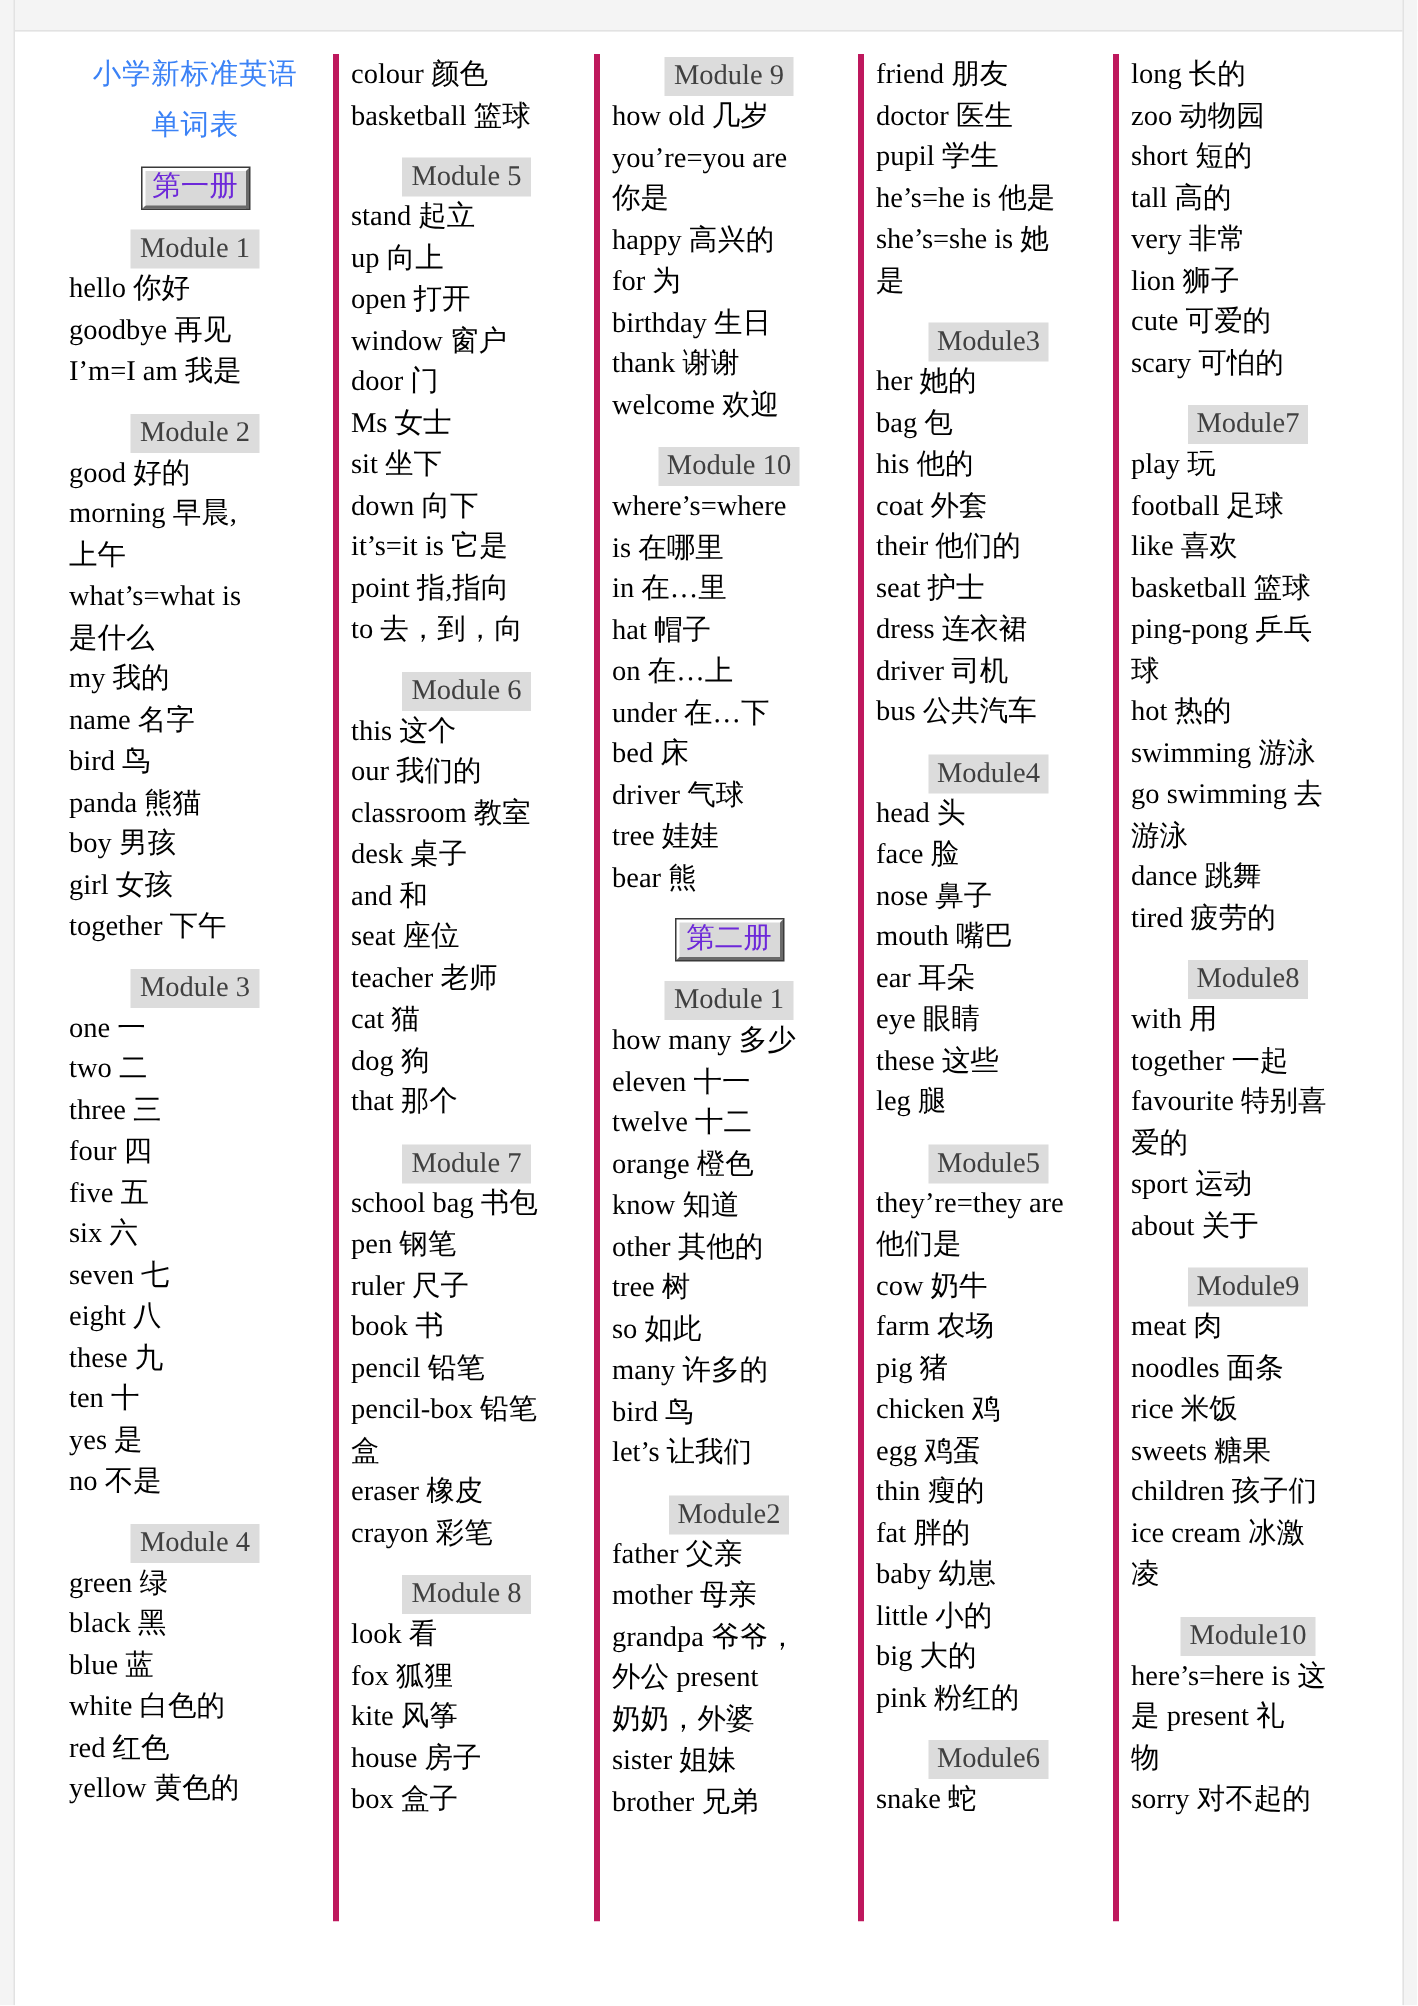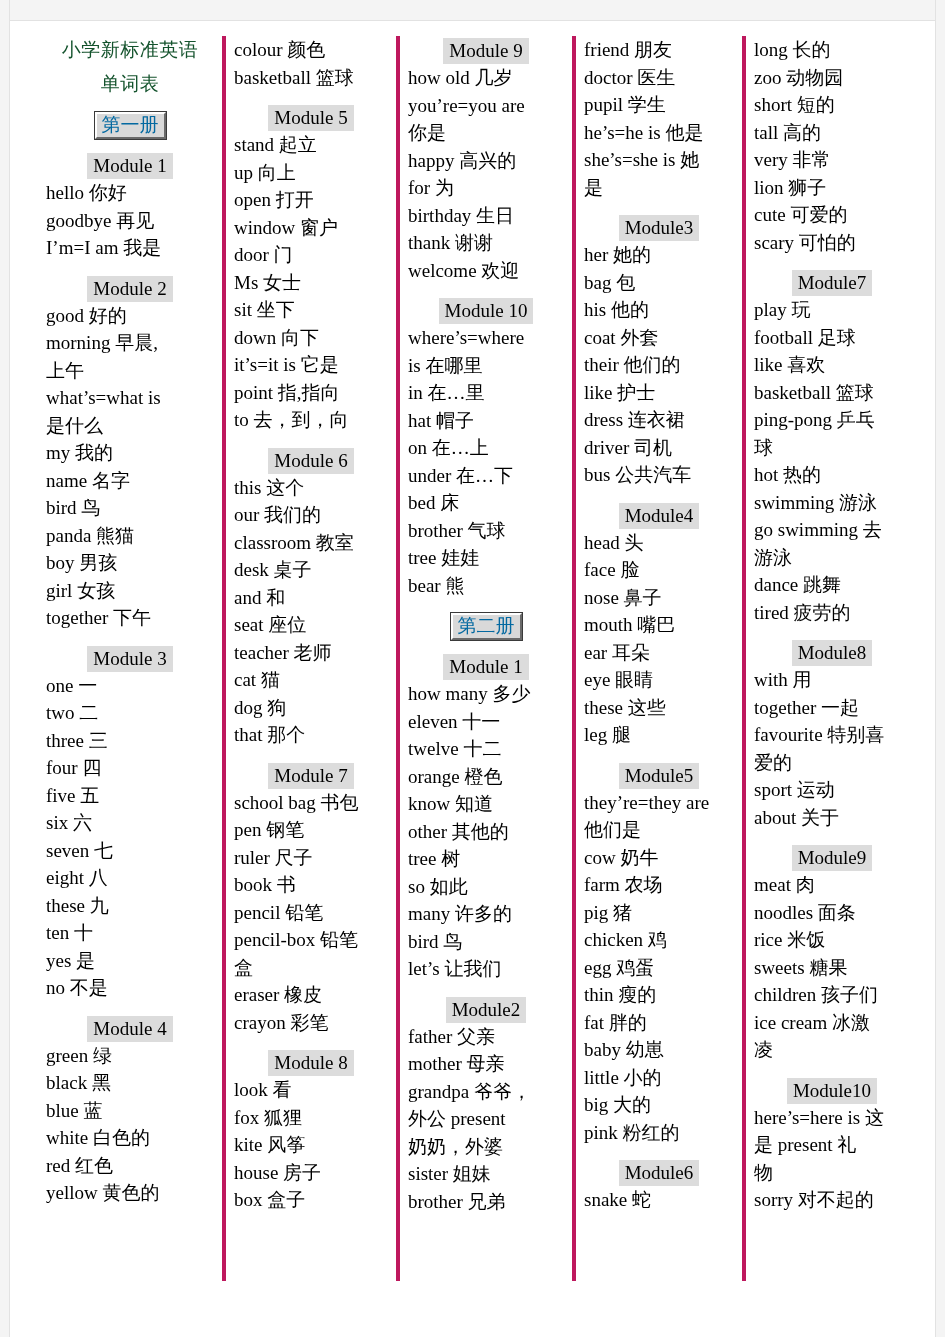--- a/index.html
+++ b/index.html
@@ -64,53 +64,53 @@
   .c1 { width: 176px; }
   .c2 { width: 174px; }
   .c3 { width: 176px; }
   .c4 { width: 170px; }
   .c5 { width: 176px; }
 
   .doc-title {
     font-size: 19px;
     line-height: 28px;
     text-align: center;
-    color: #14532d;
+    color: #3b82f6;
     margin: 0 0 6px 0;
     letter-spacing: 0.5px;
   }
   .volume-wrap {
     text-align: center;
     margin: 14px 0 2px 0;
   }
   .volume {
     display: inline-block;
     font-size: 19px;
     line-height: 22px;
     padding: 0px 5px 1px 5px;
     background: #d9d9d9;
     border: 2px solid;
     border-color: #ffffff #6a6a6a #6a6a6a #ffffff;
     outline: 1px solid #3a3a3a;
-    color: #0369a1;
+    color: #6d28d9;
   }
   .module-head {
     text-align: center;
     margin: 14px 0 0 0;
   }
   .module-head.first {
     margin-top: 2px;
   }
   .module-head span {
     display: inline-block;
     background: #dcdcdc;
     padding: 0 6px;
     font-size: 19px;
     line-height: 26px;
-    color: #000000;
+    color: #404040;
   }
   .entry {
     font-size: 19px;
     line-height: 27.5px;
     color: #000;
     text-align: justify;
     text-justify: inter-word;
     margin: 0;
     word-break: break-word;
     hyphens: none;
@@ -223,21 +223,21 @@
         <div class="entry">thank 谢谢</div>
         <div class="entry">welcome 欢迎</div>
         <div class="module-head"><span>Module  10</span></div>
         <div class="entry">where’s=where</div>
         <div class="entry">is 在哪里</div>
         <div class="entry">in 在…里</div>
         <div class="entry">hat 帽子</div>
         <div class="entry">on 在…上</div>
         <div class="entry">under 在…下</div>
         <div class="entry">bed 床</div>
-        <div class="entry">brother 气球</div>
+        <div class="entry">driver 气球</div>
         <div class="entry">tree 娃娃</div>
         <div class="entry">bear   熊</div>
         <div class="volume-wrap"><span class="volume">第二册</span></div>
         <div class="module-head"><span>Module  1</span></div>
         <div class="entry">how many 多少</div>
         <div class="entry">eleven 十一</div>
         <div class="entry">twelve 十二</div>
         <div class="entry">orange 橙色</div>
         <div class="entry">know 知道</div>
         <div class="entry">other 其他的</div>
@@ -261,21 +261,21 @@
         <div class="entry">pupil 学生</div>
         <div class="entry">he’s=he is 他是</div>
         <div class="entry j">she’s=she    is 她</div>
         <div class="entry">是</div>
         <div class="module-head"><span>Module3</span></div>
         <div class="entry">her 她的</div>
         <div class="entry">bag 包</div>
         <div class="entry">his 他的</div>
         <div class="entry">coat 外套</div>
         <div class="entry">their 他们的</div>
-        <div class="entry">like 护士</div>
+        <div class="entry">seat 护士</div>
         <div class="entry">dress 连衣裙</div>
         <div class="entry">driver 司机</div>
         <div class="entry">bus 公共汽车</div>
         <div class="module-head"><span>Module4</span></div>
         <div class="entry">head 头</div>
         <div class="entry">face 脸</div>
         <div class="entry">nose 鼻子</div>
         <div class="entry">mouth 嘴巴</div>
         <div class="entry">ear 耳朵</div>
         <div class="entry">eye 眼睛</div>

